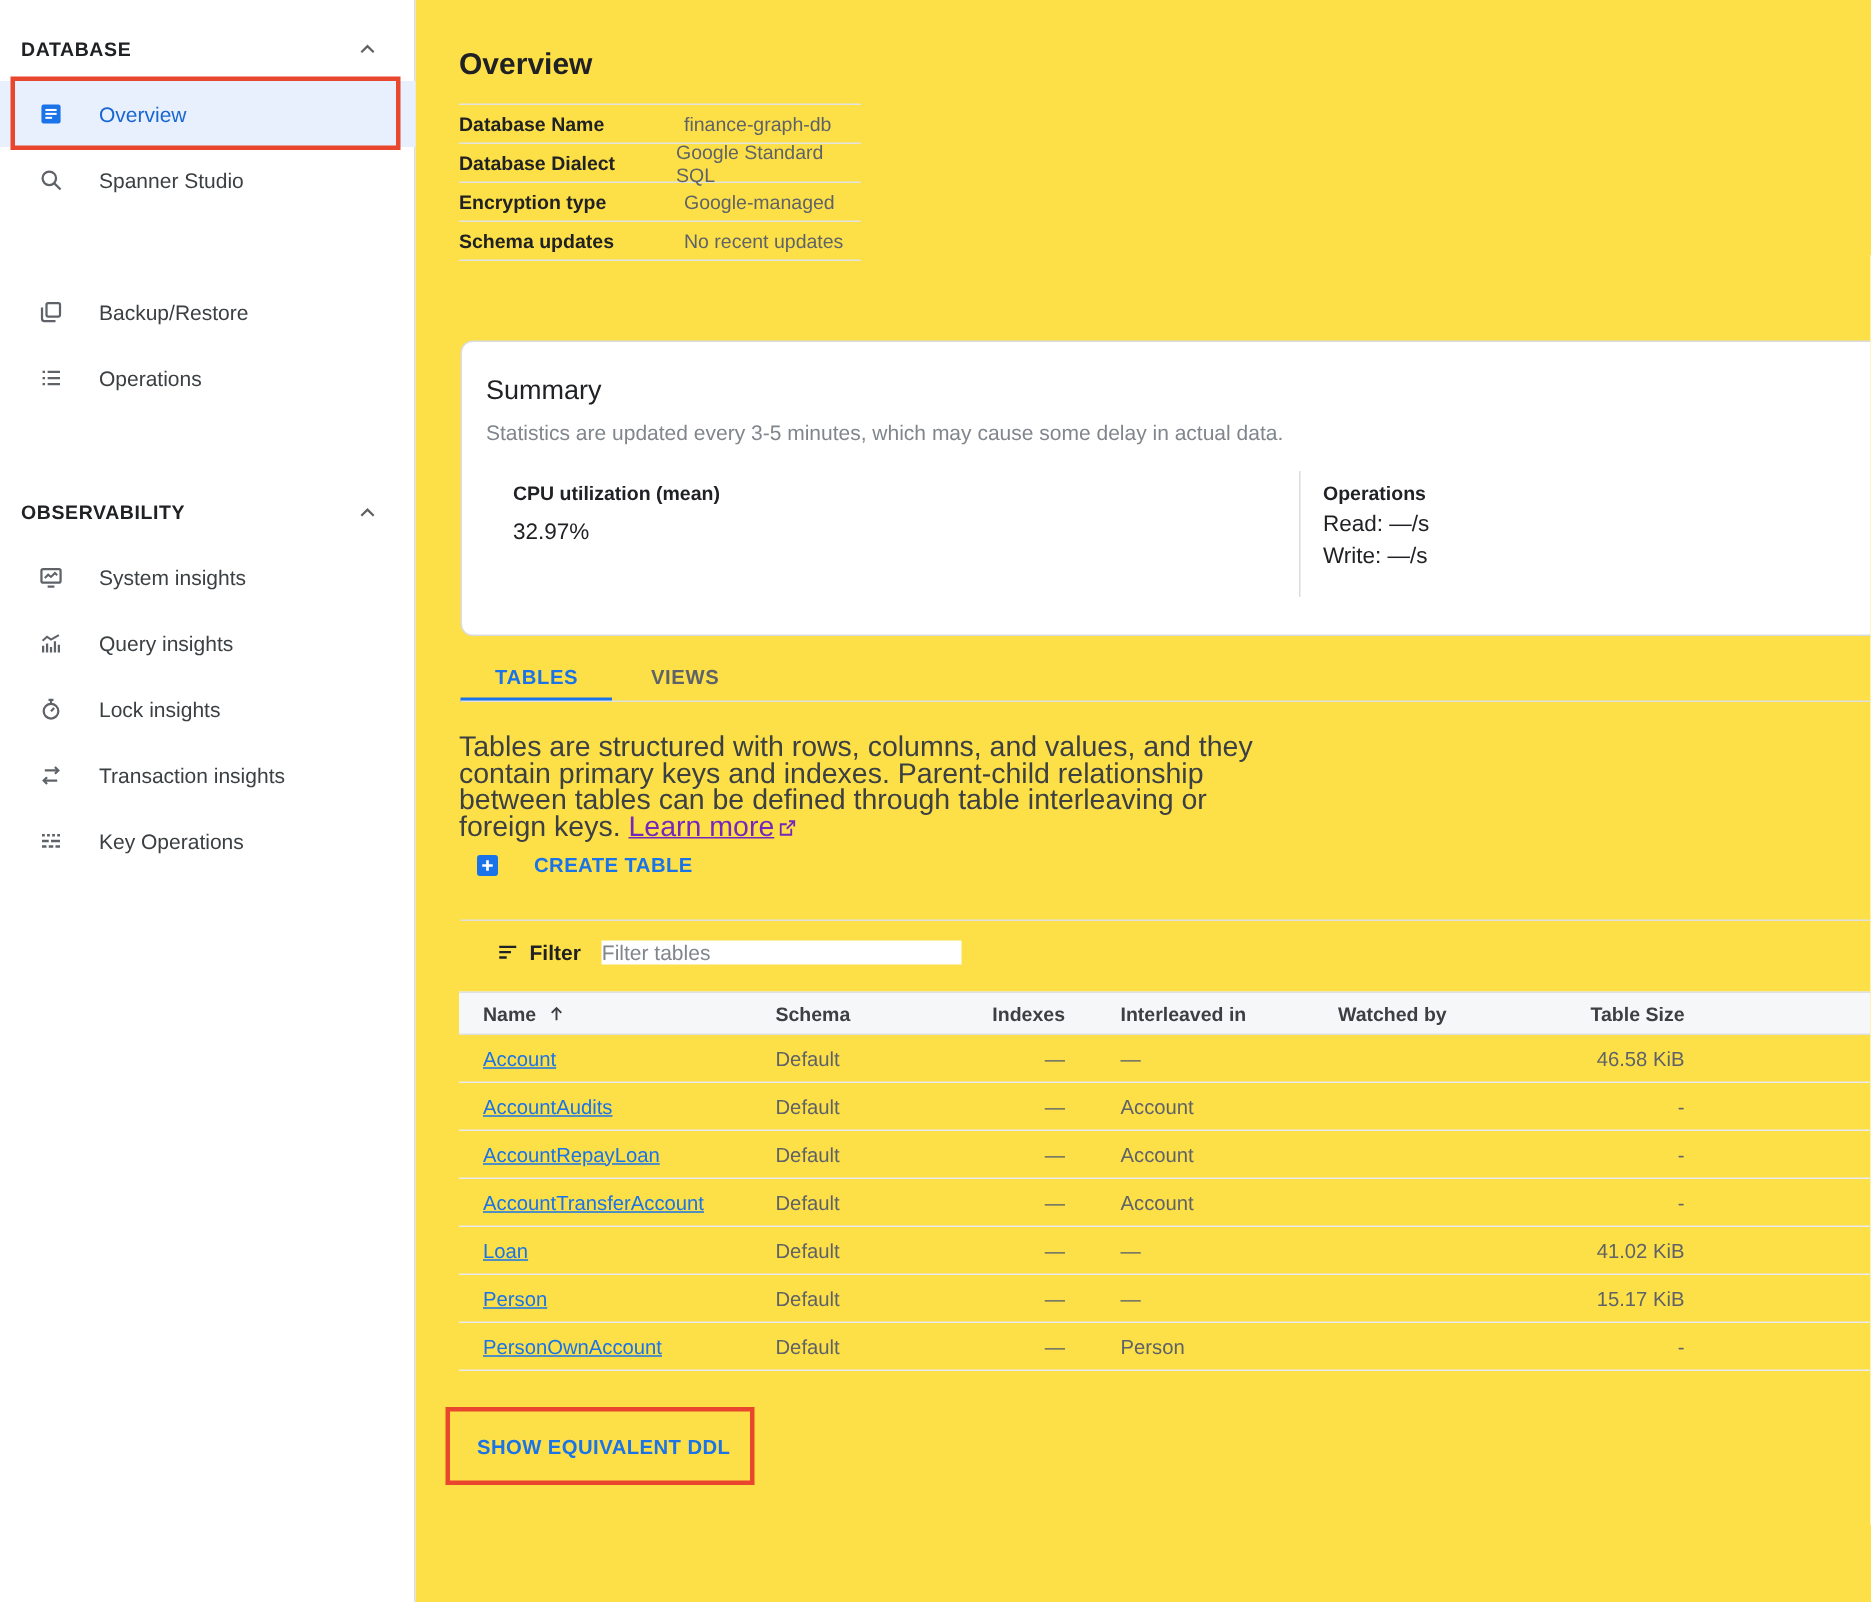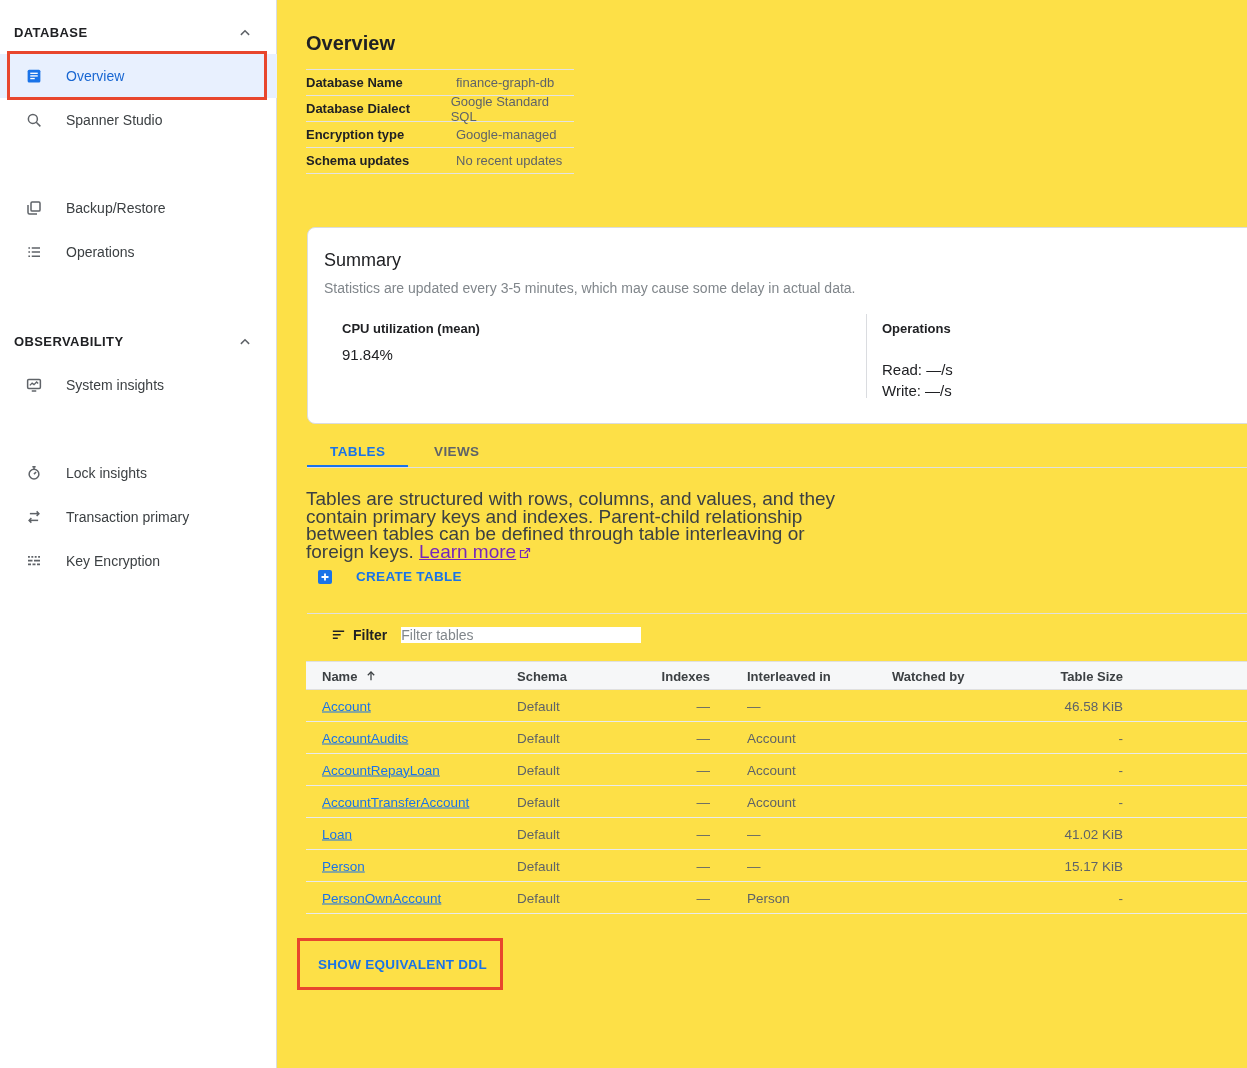--- a/index.html
+++ b/index.html
@@ -31,21 +31,21 @@
 
   .summary-card { position:absolute; left:307px; top:227px; width:960px; height:197px; border:1px solid #dadce0; border-radius:8px; background:#fff; }
   .summary-title { position:absolute; left:16px; top:22px; font-size:18px; font-weight:400; color:#202124; }
   .summary-subtitle { position:absolute; left:16px; top:52px; font-size:14px; color:#80868b; }
   .stat-label { font-size:13px; font-weight:700; color:#202124; }
   .stat-value { font-size:15px; color:#202124; }
   .cpu-block { position:absolute; left:34px; top:93px; }
   .cpu-block .stat-value { margin-top:10px; }
   .stats-divider { position:absolute; left:558px; top:86px; width:1px; height:84px; background:#dadce0; }
   .ops-block { position:absolute; left:574px; top:93px; }
-  .ops-block .stat-value { margin-top:25px; }
+  .ops-block .stat-value { margin-top:5px; }
   .ops-block .stat-value + .stat-value { margin-top:4px; }
 
   .tab { position:absolute; top:444px; font-size:13.5px; font-weight:600; letter-spacing:.4px; cursor:pointer; }
   .tab-tables { left:330px; color:#1a73e8; }
   .tab-views { left:434px; color:#5f6368; }
   .tab-underline { position:absolute; left:307px; top:465px; width:101px; height:3px; background:#1a73e8; }
   .tab-baseline { position:absolute; left:307px; top:467px; width:940px; height:1px; background:#e0e0e0; }
 
   .tables-desc { position:absolute; left:306px; top:490px; width:556px; font-size:19px; line-height:17.5px; color:#3c4043; }
   .learn-more { color:#7627bb; text-decoration:underline; cursor:pointer; }
@@ -142,48 +142,57 @@
     <div class="nav-item" style="top:363px;">
       <span class="nav-icon">
         <svg viewBox="0 0 24 24" width="18" height="18">
             <rect x="3.5" y="4.5" width="17" height="12" rx="1.5" fill="none" stroke="currentColor" stroke-width="2"></rect>
             <path d="M6.5 12.5l3-3 2.5 2 3.5-3.5 2 2" fill="none" stroke="currentColor" stroke-width="1.8"></path>
             <path d="M9 20h6" stroke="currentColor" stroke-width="2"></path>
           </svg>
       </span>
       <span class="nav-label">System insights</span>
     </div>
+    <div class="nav-item" style="top:407px;">
+      <span class="nav-icon">
+        <svg viewBox="0 0 24 24" width="18" height="18">
+            <path d="M5 20v-6M8.5 20v-8M12 20v-5M15.5 20V10M19 20v-7" stroke="currentColor" stroke-width="2" fill="none"></path>
+            <path d="M4.5 9.5l4-3.5 3.5 2.5 7-4" fill="none" stroke="currentColor" stroke-width="1.8"></path>
+          </svg>
+      </span>
+      <span class="nav-label">Query insights</span>
+    </div>
     <div class="nav-item" style="top:451px;">
       <span class="nav-icon">
         <svg viewBox="0 0 24 24" width="18" height="18">
             <circle cx="12" cy="13.5" r="6.5" fill="none" stroke="currentColor" stroke-width="2"></circle>
             <path d="M9.8 3.5h4.4M12 3.5v3" stroke="currentColor" stroke-width="2"></path>
             <path d="M12 13.5l2.8-2.8" stroke="currentColor" stroke-width="2"></path>
           </svg>
       </span>
       <span class="nav-label">Lock insights</span>
     </div>
     <div class="nav-item" style="top:495px;">
       <span class="nav-icon">
         <svg viewBox="0 0 24 24" width="18" height="18">
             <path d="M6.5 7.5H18" stroke="currentColor" stroke-width="2"></path>
             <path d="M15.5 4.5 18.5 7.5 15.5 10.5" fill="none" stroke="currentColor" stroke-width="2"></path>
             <path d="M17.5 16.5H6" stroke="currentColor" stroke-width="2"></path>
             <path d="M8.5 13.5 5.5 16.5 8.5 19.5" fill="none" stroke="currentColor" stroke-width="2"></path>
           </svg>
       </span>
-      <span class="nav-label">Transaction primary</span>
+      <span class="nav-label">Transaction insights</span>
     </div>
     <div class="nav-item" style="top:539px;">
       <span class="nav-icon">
         <svg viewBox="0 0 24 24" width="18" height="18">
             <path d="M4 6.5h2.5M8.5 6.5h2.5M13 6.5h2.5M17.5 6.5H20M4 11.5h6M12 11.5h8M4 16.5h4M10 16.5h4M16 16.5h4" stroke="currentColor" stroke-width="2.2" fill="none"></path>
           </svg>
       </span>
-      <span class="nav-label">Key Encryption</span>
+      <span class="nav-label">Key Operations</span>
     </div>
 
     <div class="annotation-box" style="left:7px; top:51px; width:260px; height:49px;"></div>
   </nav>
 
   <main>
     <h1 class="page-title">Overview</h1>
 
     <div class="details">
       <div class="details-row">
@@ -202,21 +211,21 @@
         <span class="details-label">Schema updates</span>
         <span class="details-value">No recent updates</span>
       </div>
     </div>
 
     <section class="summary-card">
       <div class="summary-title">Summary</div>
       <div class="summary-subtitle">Statistics are updated every 3-5 minutes, which may cause some delay in actual data.</div>
       <div class="cpu-block">
         <div class="stat-label">CPU utilization (mean)</div>
-        <div class="stat-value">91.84%</div>
+        <div class="stat-value">32.97%</div>
       </div>
       <div class="stats-divider"></div>
       <div class="ops-block">
         <div class="stat-label">Operations</div>
         <div class="stat-value">Read: —/s</div>
         <div class="stat-value">Write: —/s</div>
       </div>
     </section>
 
     <div class="tab tab-tables">TABLES</div>

